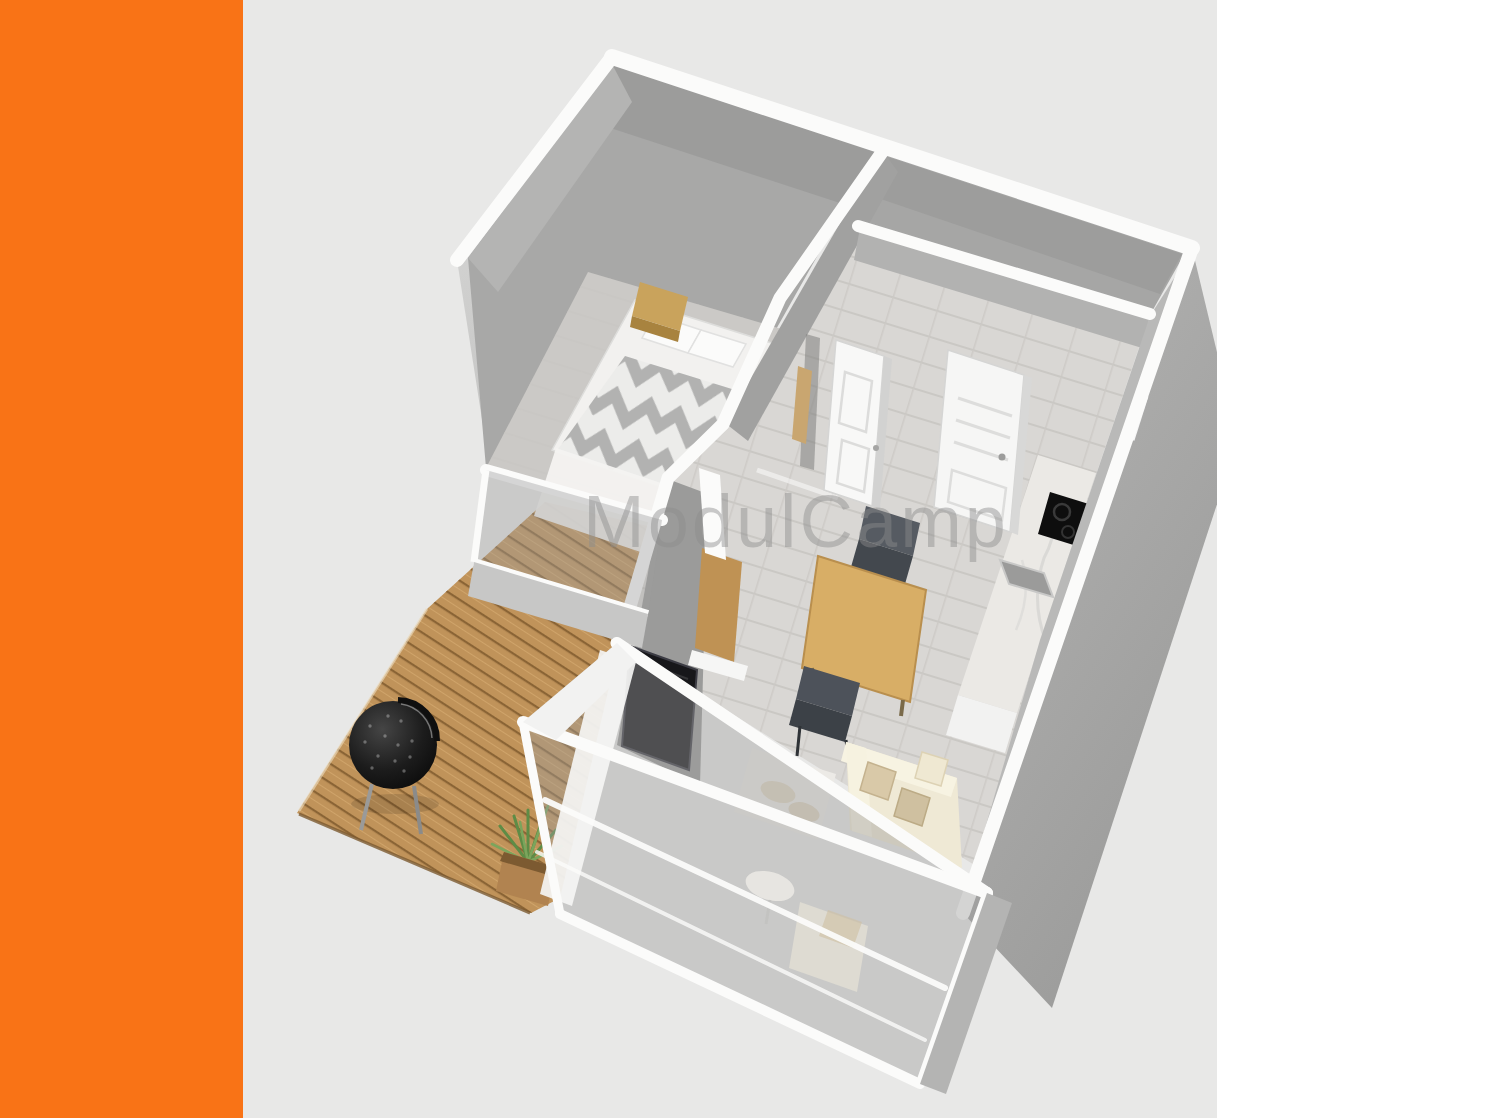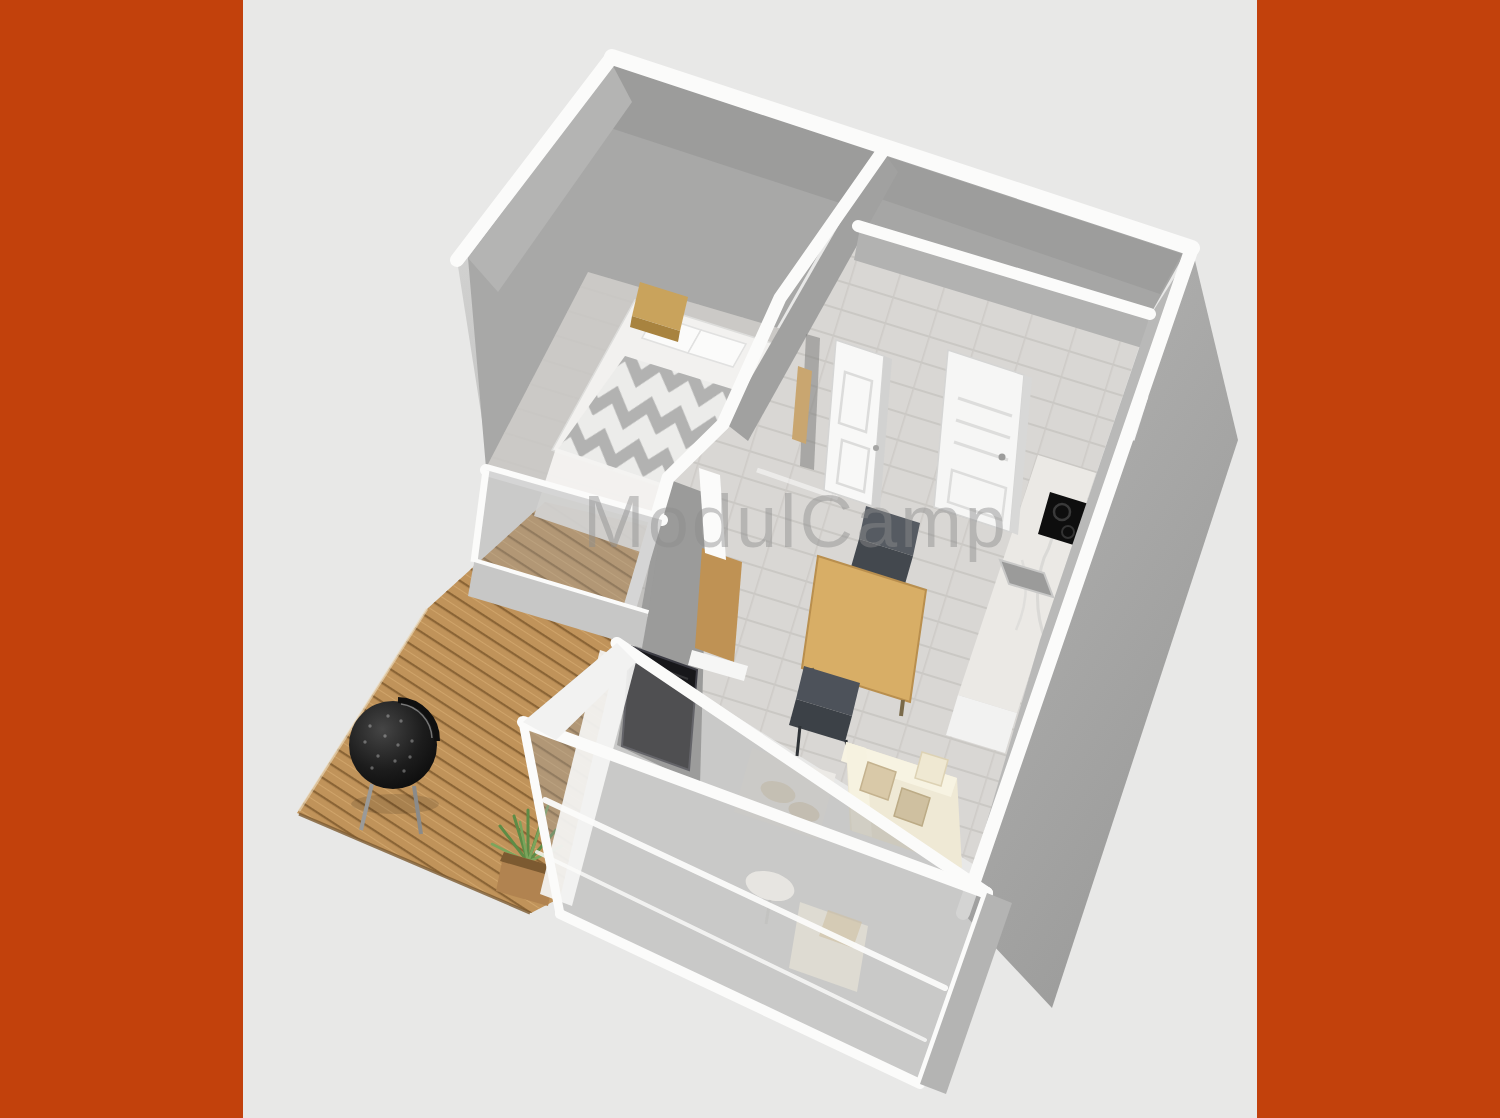--- a/index.html
+++ b/index.html
@@ -1,16 +1,16 @@
 <!DOCTYPE html>
 <html><head>
 <meta charset="utf-8">
 <style>
   html,body{margin:0;padding:0;background:#ffffff;}
-  .page{position:relative;width:1500px;height:1118px;background:#c2410c;overflow:hidden;
+  .page{position:relative;width:1217px;height:1118px;background:#f97316;overflow:hidden;
         font-family:"Liberation Sans", sans-serif;}
   .page svg{position:absolute;left:0;top:0;display:block;}
   .wm{font-family:"Liberation Sans", sans-serif;font-weight:400;opacity:.45;letter-spacing:3px;}
 </style>
 </head>
 <body>
 
 <div class="page">
 <svg width="1500" height="1118" viewBox="0 0 1500 1118" xmlns="http://www.w3.org/2000/svg">
 

